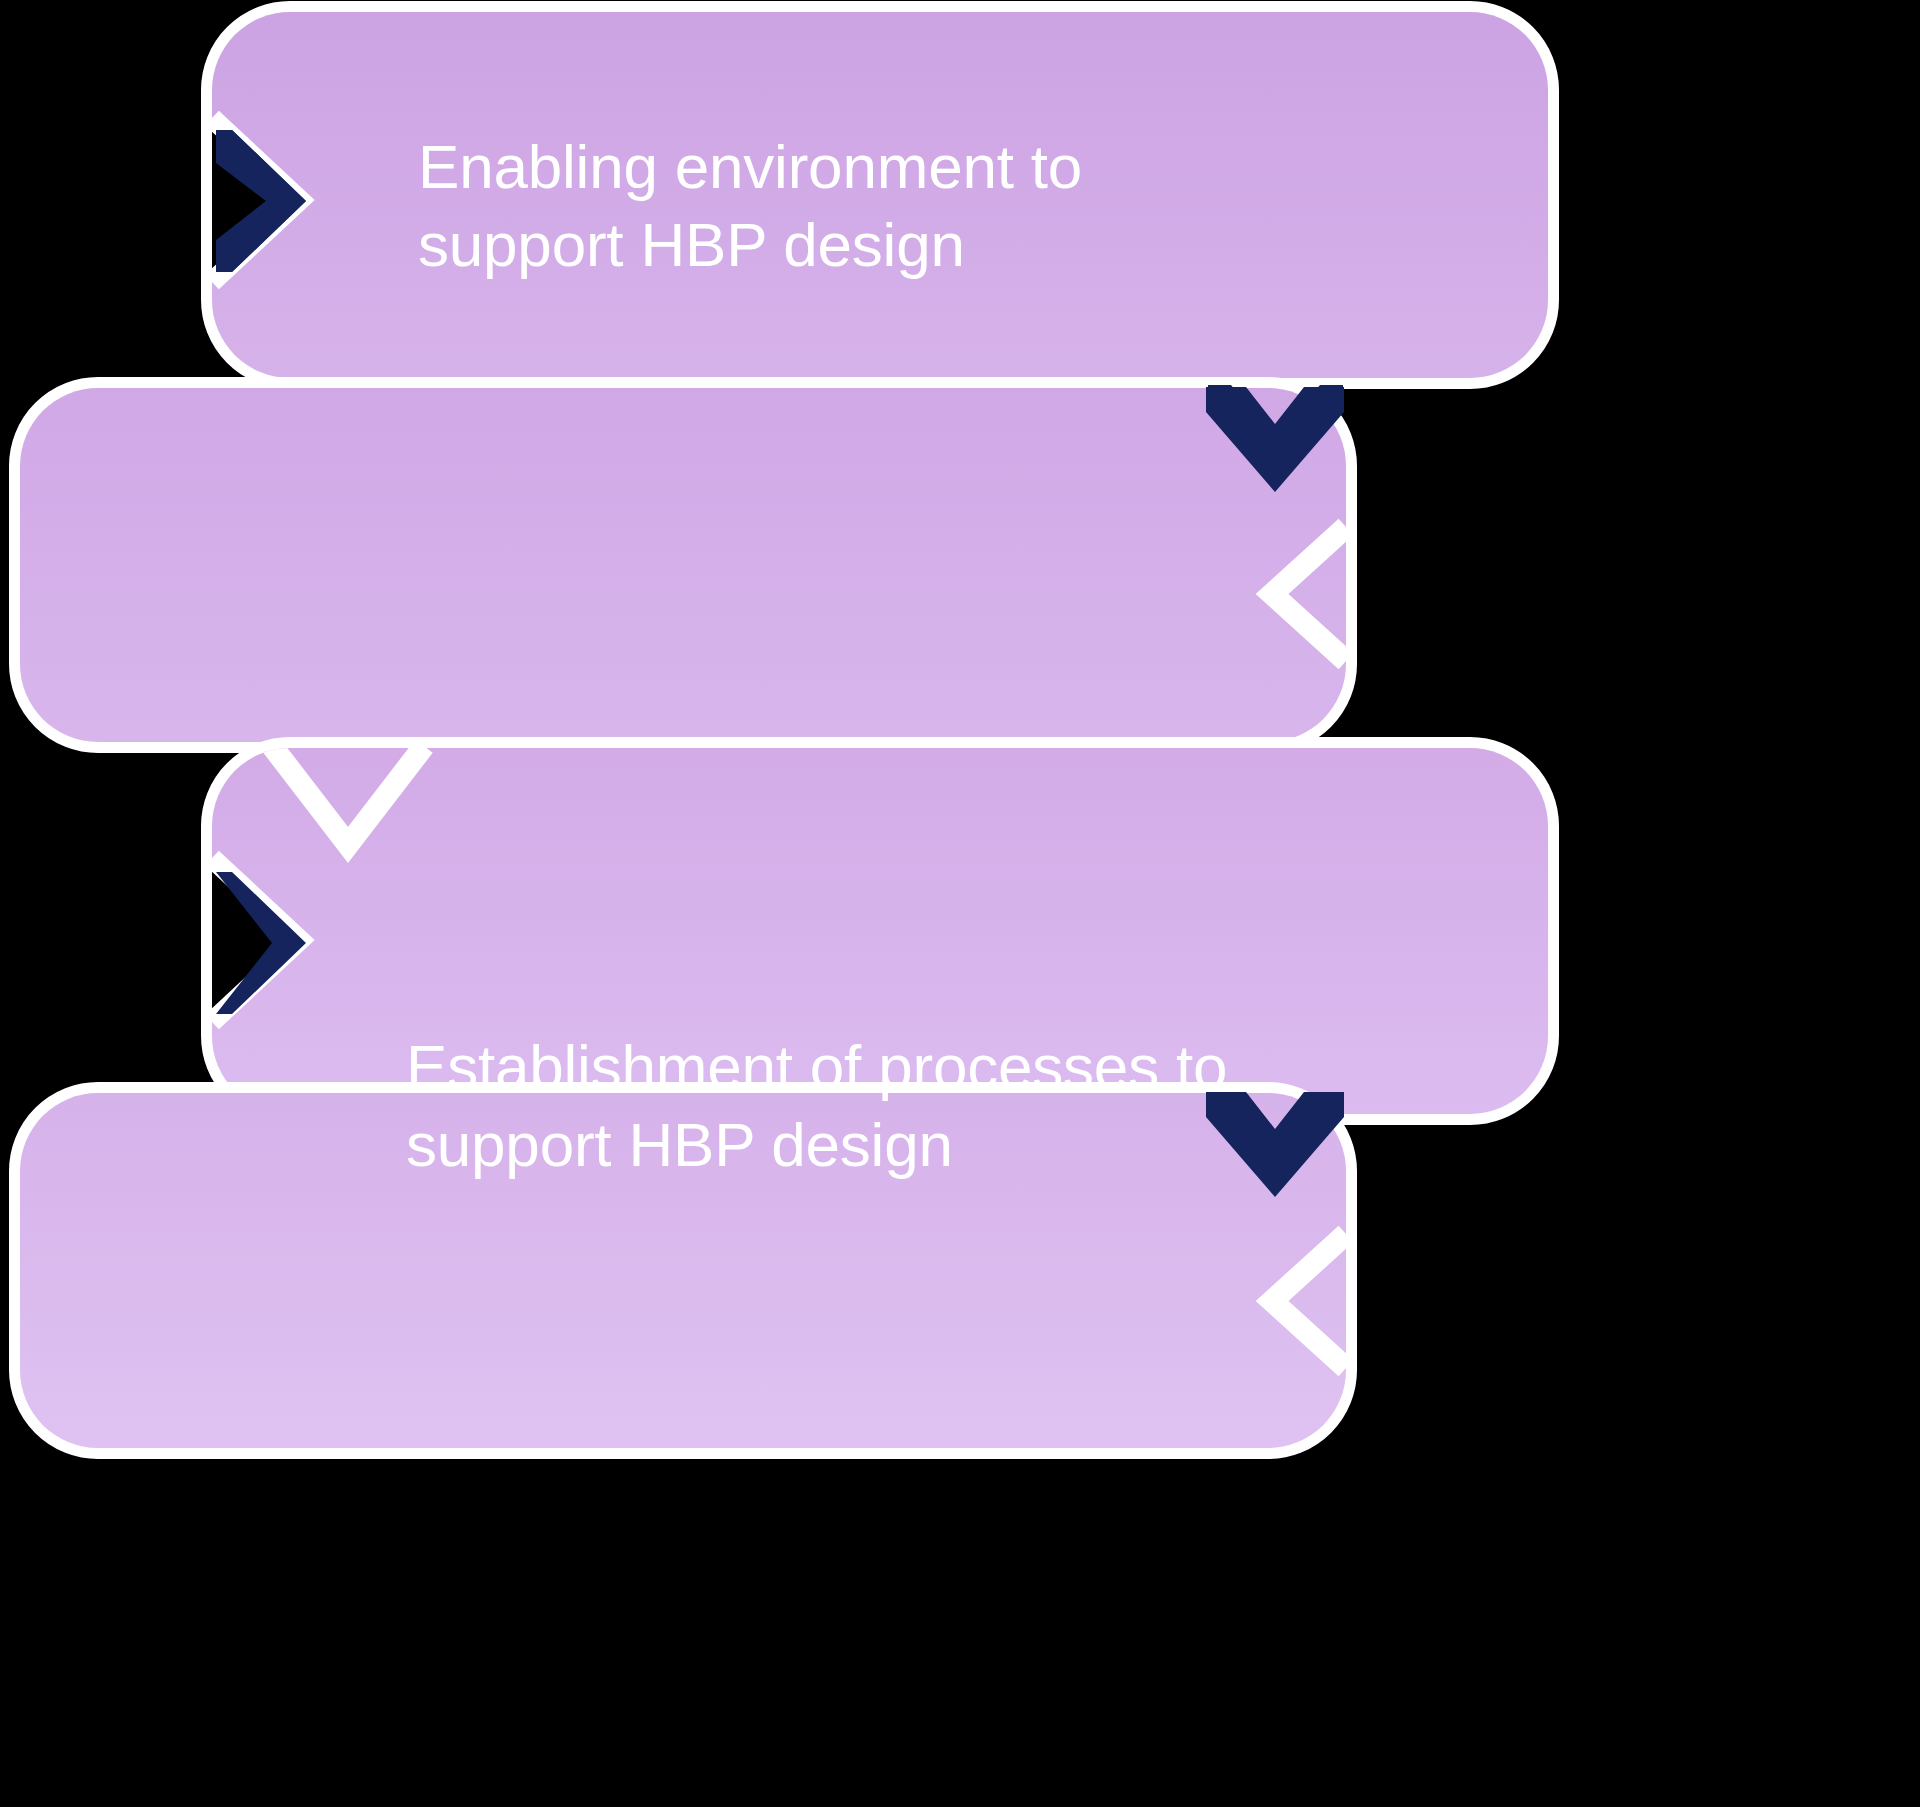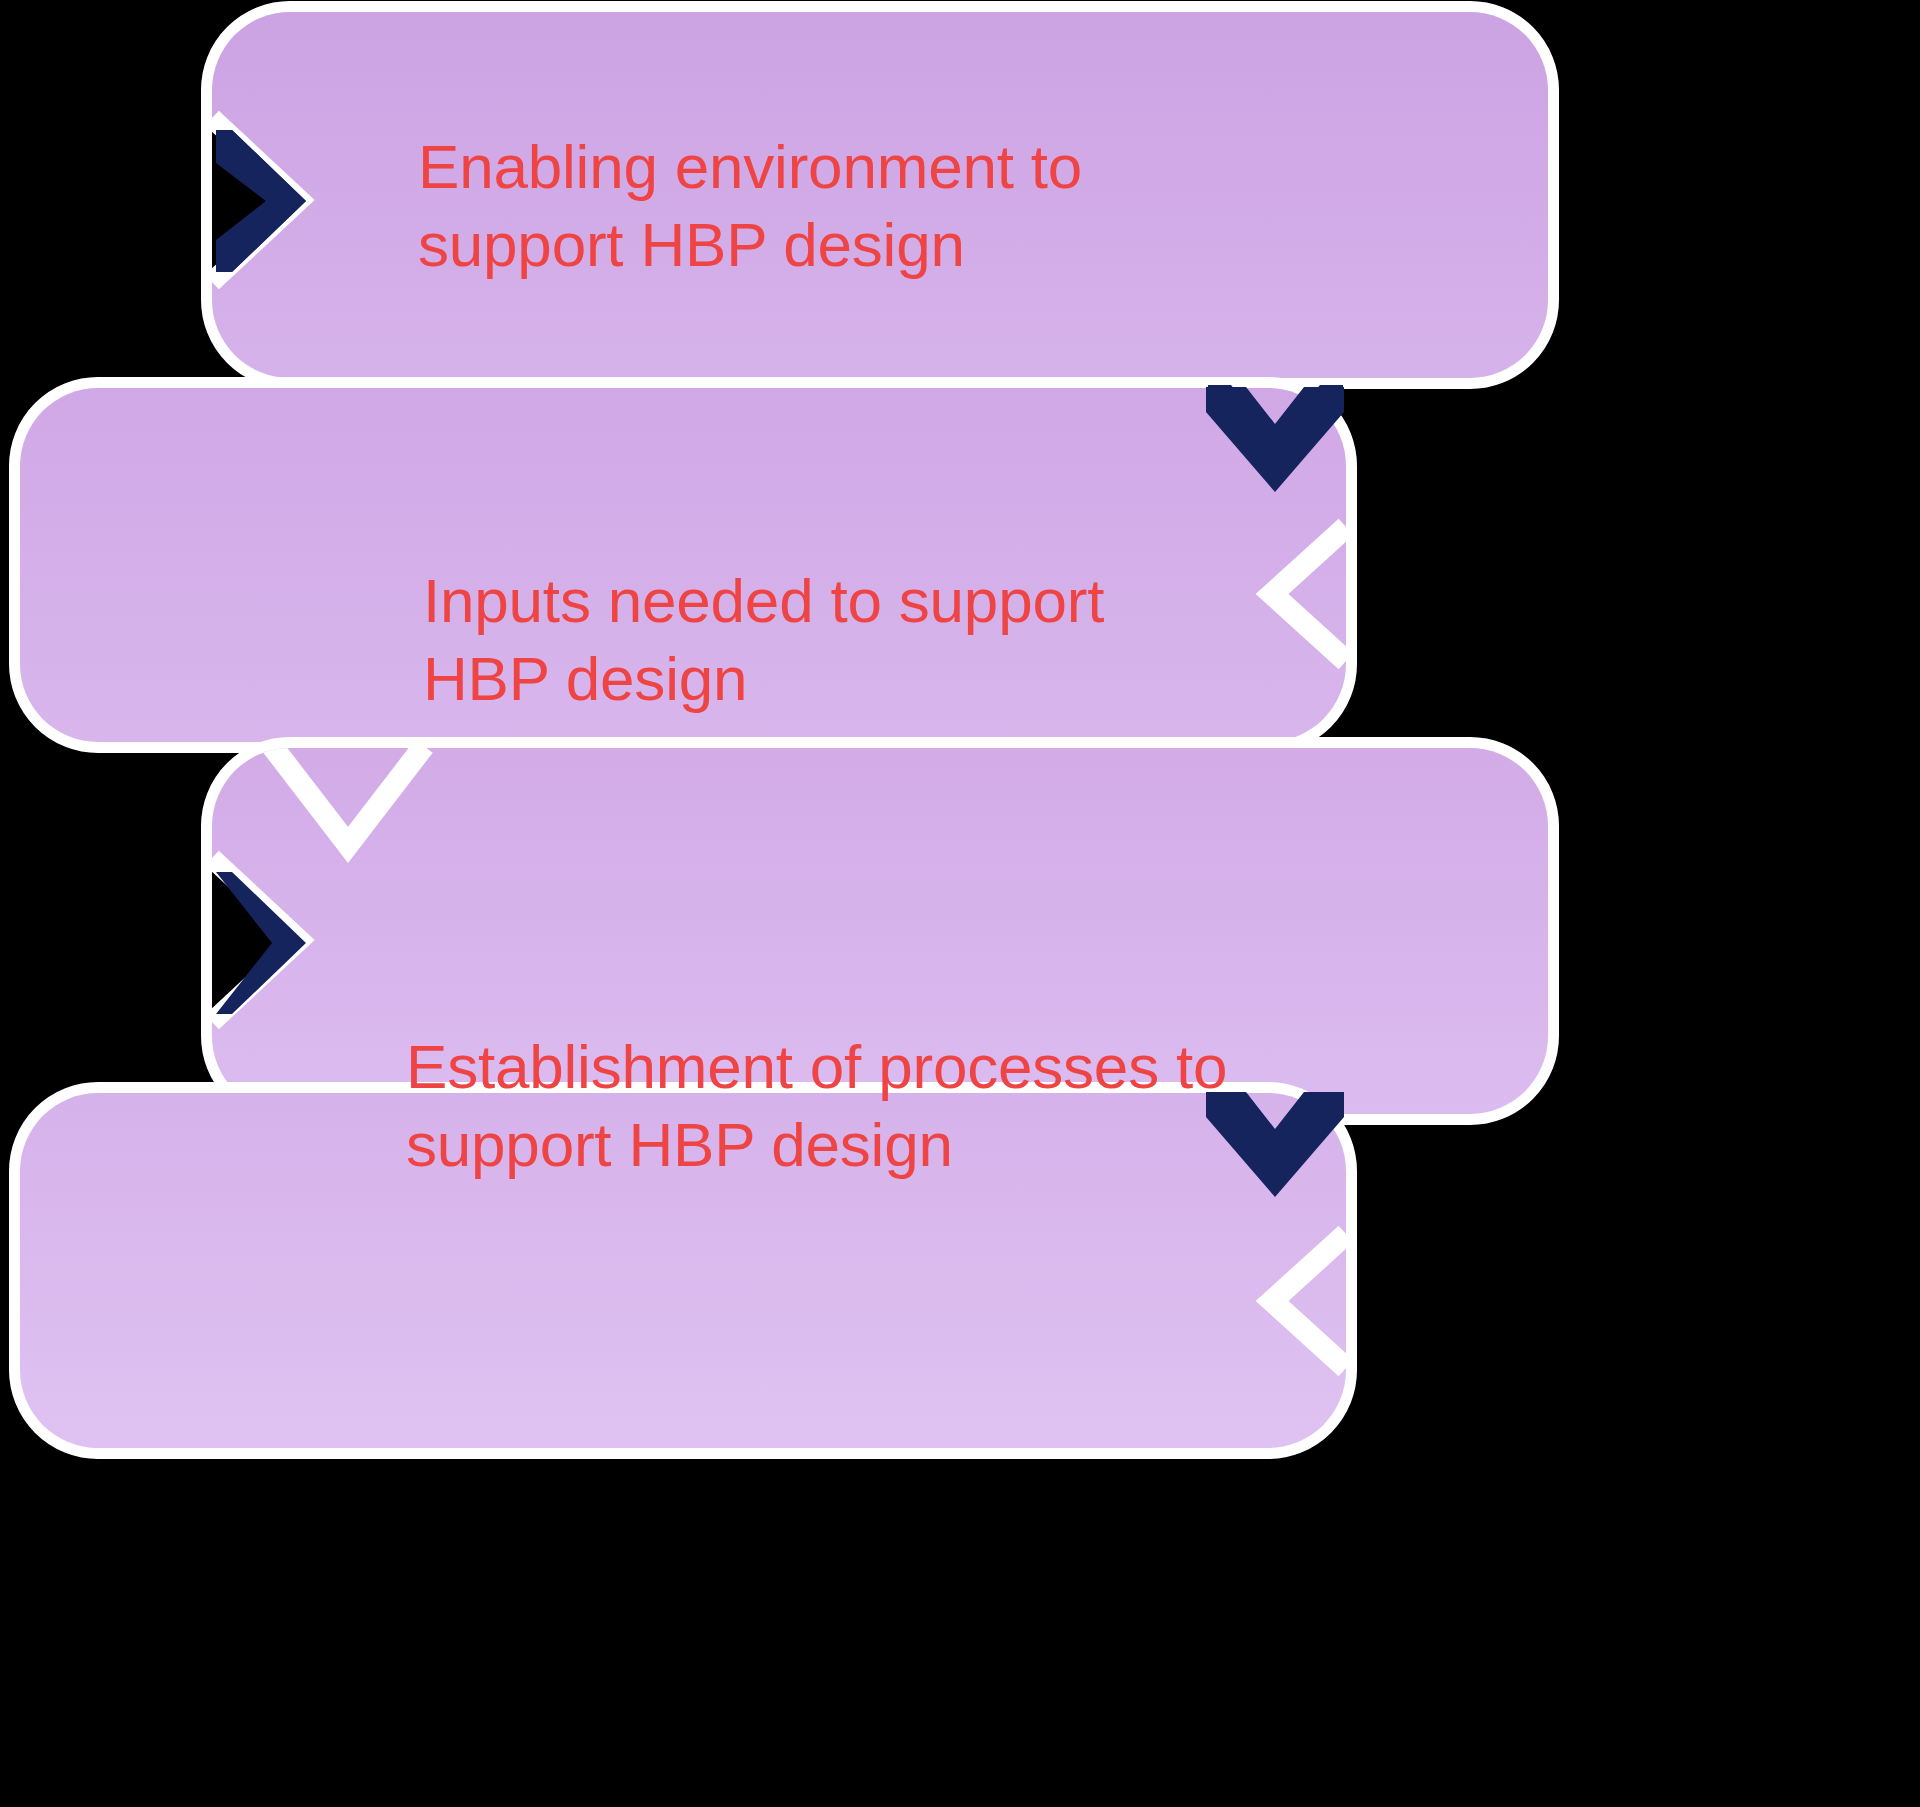--- a/index.html
+++ b/index.html
@@ -22,21 +22,21 @@
   #flow-svg {
     position: absolute;
     left: 0;
     top: 0;
     width: 1920px;
     height: 1807px;
     display: block;
   }
   .step-label {
     position: absolute;
-    color: #ef4444;
+    color: #ffffff;
     font-family: "Liberation Sans", sans-serif;
     font-size: 62px;
     line-height: 1.26;
     font-weight: 400;
     letter-spacing: -0.2px;
     white-space: pre-line;
     pointer-events: none;
   }
   #label-1 { left: 418px; top: 128px; }
   #label-2 { left: 423px; top: 562px; }
@@ -144,20 +144,18 @@
       <g clip-path="url(#clipBand4)">
         <path d="M 1346,1234 L 1272,1301 L 1346,1368" fill="none" stroke="#ffffff" stroke-width="22" stroke-linejoin="miter"></path>
       </g>
       <polygon points="1206,1092 1246,1092 1275,1129 1304,1092 1344,1092 1344,1117 1275,1197 1206,1117" fill="#15245c"></polygon>
     </g>
   </svg>
 
   <div class="step-label" id="label-1">Enabling environment to
 support HBP design</div>
 
-  <div class="step-label" id="label-2">Inputs needed to support
-HBP design</div>
 
   <div class="step-label" id="label-3">Establishment of processes to
 support HBP design</div>
 
 
 </div>
 
 </body></html>

